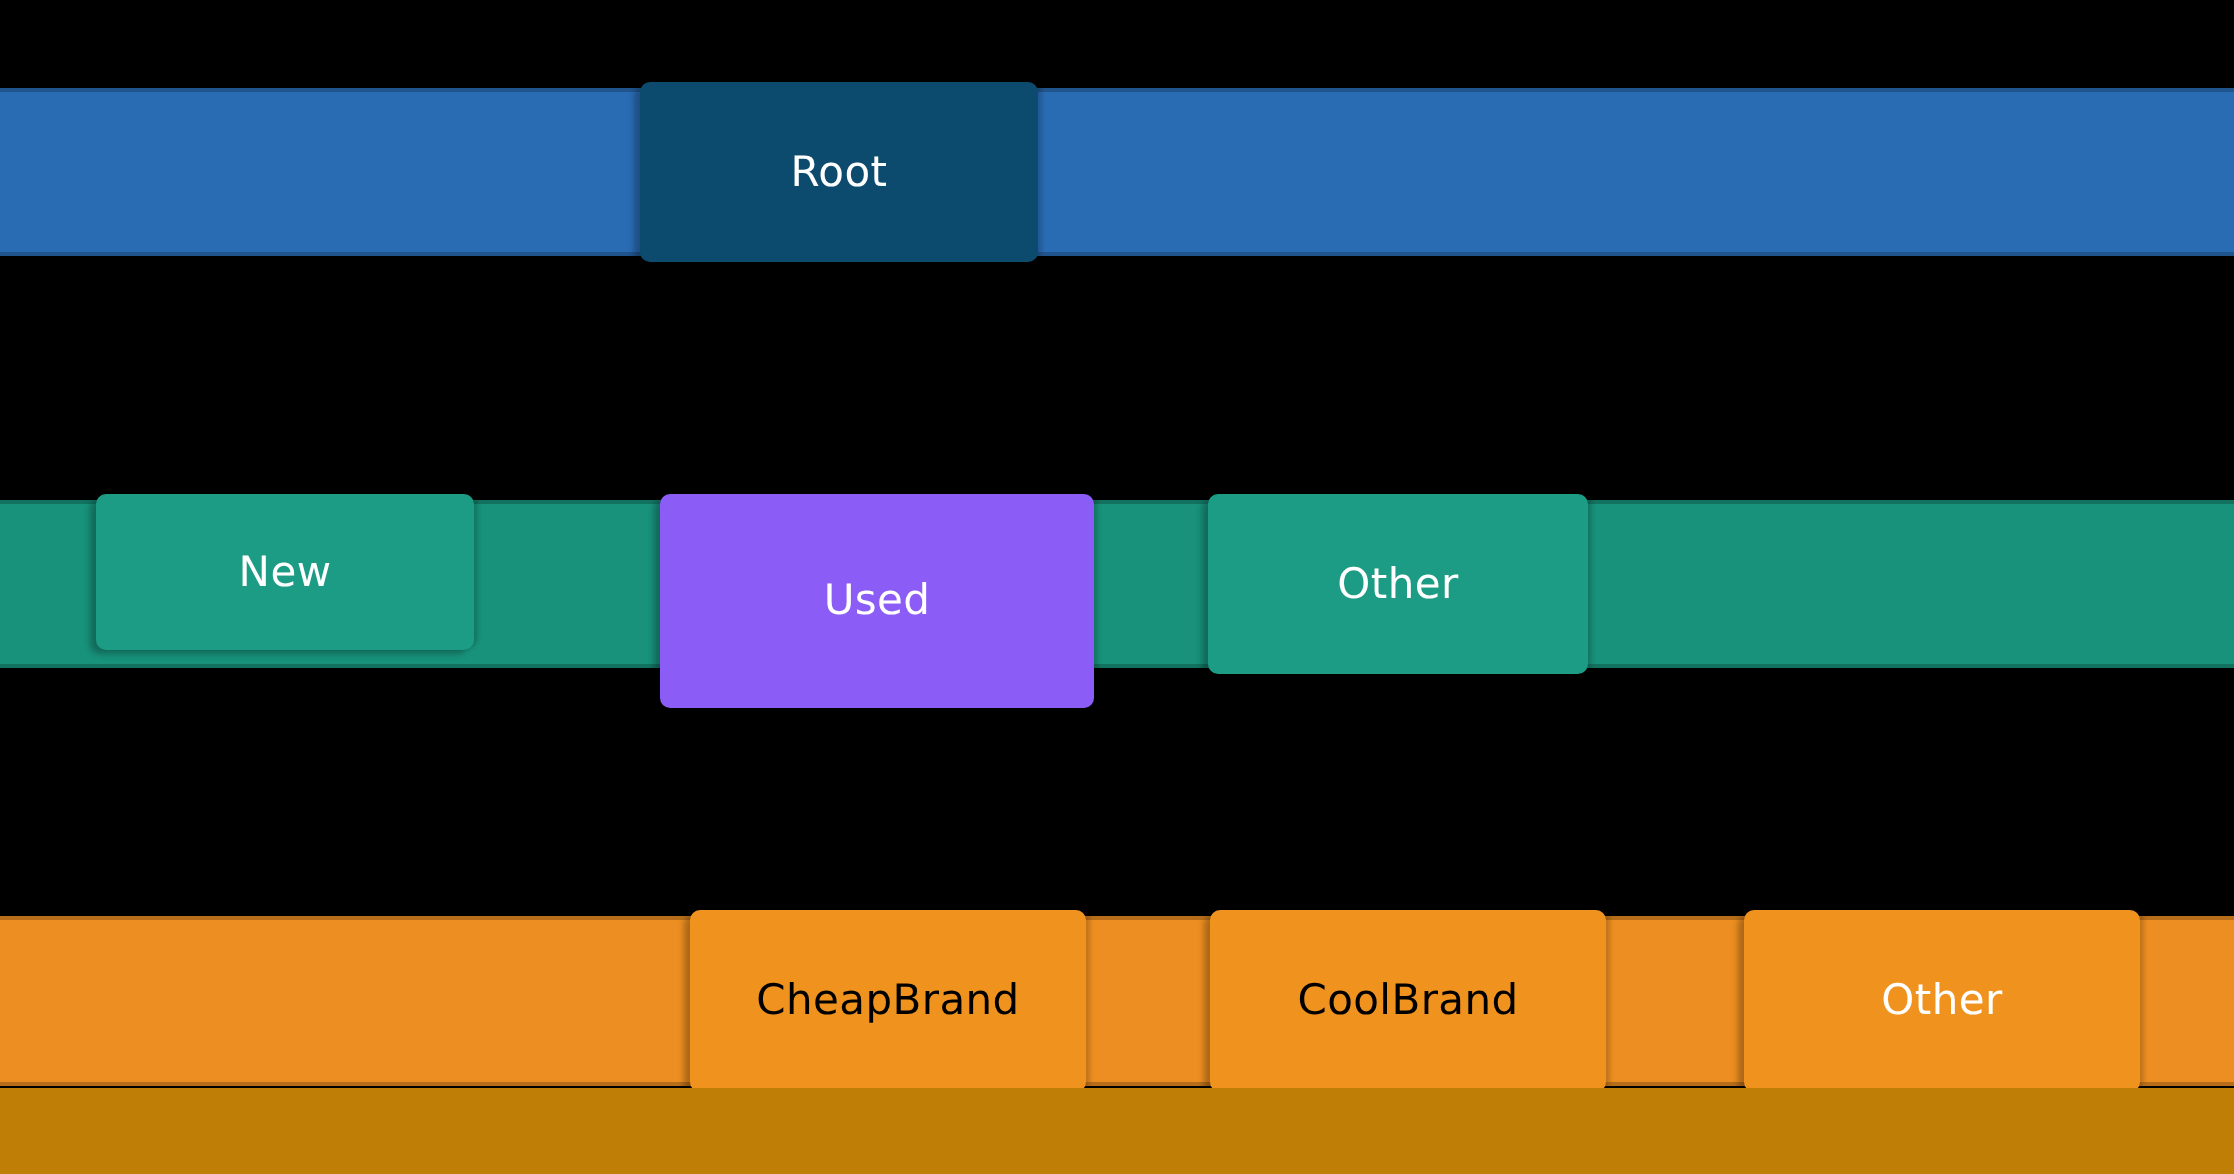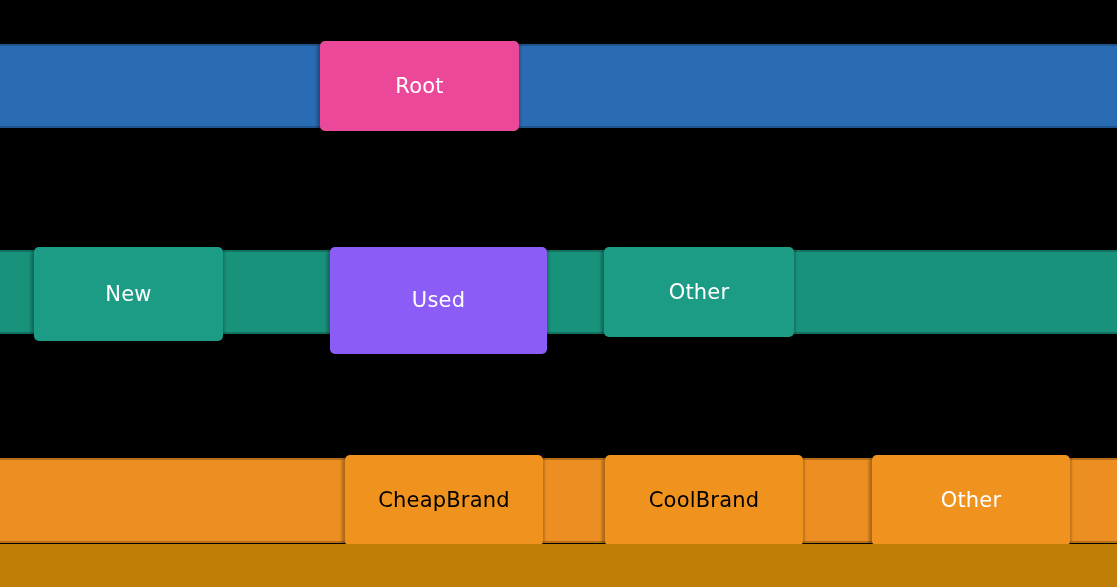--- a/index.html
+++ b/index.html
@@ -39,25 +39,25 @@
     line-height: 1;
     white-space: nowrap;
     letter-spacing: 0.2px;
   }
 </style>
 </head>
 <body>
 
 <div class="stage" style="background: rgb(0, 0, 0);">
     <div class="row-base" style="top: 44px; height: 84px; background: rgb(42, 108, 180);"></div>
-    <div class="seg-box" style="left: 320px; width: 199px; top: 41px; height: 90px; background: #ec4899;">
+    <div class="seg-box" style="left: 320px; width: 199px; top: 41px; height: 90px; background: #0c4a6e;">
       <span class="seg-label" style="color: rgb(255, 255, 255);">Root</span>
     </div>
     <div class="row-base" style="top: 250px; height: 84px; background: rgb(24, 146, 123);"></div>
-    <div class="seg-box" style="left: 34px; width: 189px; top: 247px; height: 94px; background: rgb(29, 156, 133);">
+    <div class="seg-box" style="left: 48px; width: 189px; top: 247px; height: 78px; background: rgb(29, 156, 133);">
       <span class="seg-label" style="color: rgb(255, 255, 255);">New</span>
     </div>
     <div class="seg-box" style="left: 300px; width: 217px; top: 247px; height: 107px; background: #8b5cf6; margin-left: 30px;">
       <span class="seg-label" style="color: rgb(255, 255, 255);">Used</span>
     </div>
     <div class="seg-box" style="left: 604px; width: 190px; top: 247px; height: 90px; background: rgb(29, 156, 133);">
       <span class="seg-label" style="color: rgb(255, 255, 255);">Other</span>
     </div>
     <div class="row-base" style="top: 458px; height: 85px; background: rgb(236, 142, 33);"></div>
     <div class="seg-box" style="left: 345px; width: 198px; top: 455px; height: 91px; background: rgb(240, 146, 30);">

